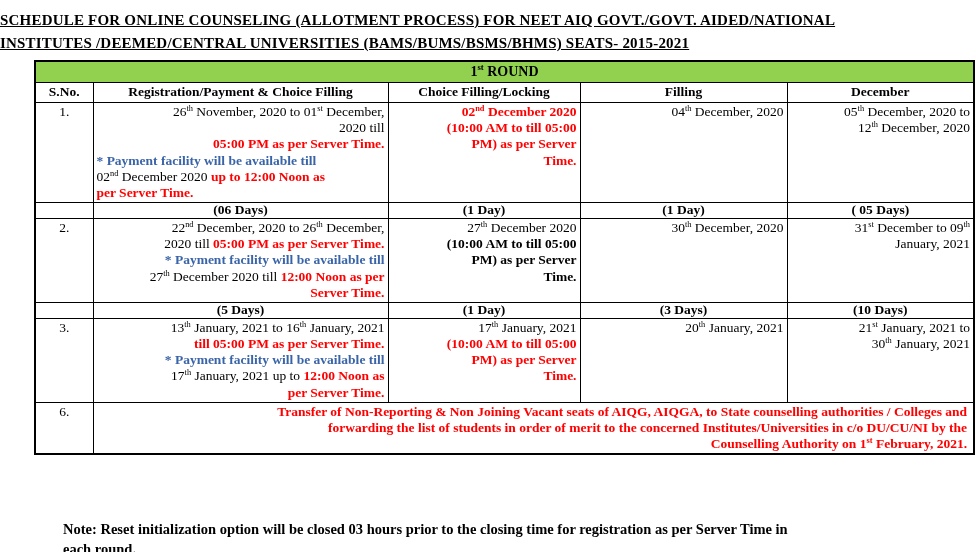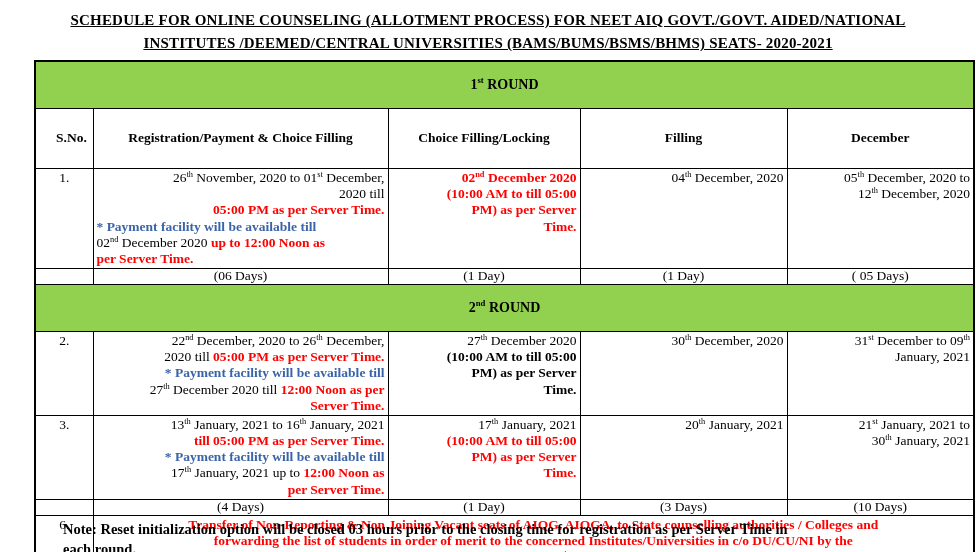--- a/index.html
+++ b/index.html
@@ -1,65 +1,65 @@
 <!DOCTYPE html>
 <html style="--green: #92D050; --red: #FF0000; --blue: #3A64A8;"><head>
 <meta charset="utf-8">
 <style>
   html,body{margin:0;padding:0;}
   body{
     width:976px;height:552px;position:relative;background:#ffffff;
     font-family:"Liberation Serif","DejaVu Serif",serif;color:#000;overflow:hidden;
   }
   .title{
-    position:absolute;top:9px;left:0;width:100%;text-align:center;
+    position:absolute;top:9px;left:0;width:100%;text-align:left;
     font-weight:bold;font-size:15px;line-height:1.55;letter-spacing:.2px;
   }
   .title .tl{text-decoration:underline;}
   table.sched{
     position:absolute;top:60px;left:34px;width:939px;
     border-collapse:collapse;table-layout:fixed;border:2px solid #000;
   }
   .sched td,.sched th{
     border:1px solid #000;padding:1px 3px;font-size:13.5px;
     vertical-align:top;overflow:hidden;line-height:1.2;
   }
   tr.band-row td{
     background:var(--green,#92D050);text-align:center;font-weight:bold;
-    height:18px;font-size:14px;padding:14px 2px;vertical-align:middle;
+    height:18px;font-size:14px;padding:1px 2px;vertical-align:middle;
   }
   tr.head-row th{
-    text-align:center;font-weight:bold;font-size:13.5px;height:19px;vertical-align:middle;padding:20px;
+    text-align:center;font-weight:bold;font-size:13.5px;height:19px;vertical-align:middle;padding:0;
   }
   tr.main td{height:92px;}
   tr.main.r2 td,tr.main.r3 td{height:76px;}
   tr.days td{
-    text-align:center;font-weight:normal;height:14px;padding:0 2px;font-size:13.5px;line-height:1.1;
+    text-align:center;font-weight:bold;height:14px;padding:0 2px;font-size:13.5px;line-height:1.1;
   }
   tr.transfer td{height:44px;font-size:13.5px;}
-  tr.transfer td.txt{text-align:center;font-weight:bold;line-height:1.2;padding:1px 0;}
+  tr.transfer td.txt{text-align:right;font-weight:bold;line-height:1.2;padding:1px 6px;}
   td.sno{text-align:center;}
   .ctr{text-align:right;}
   .lft{text-align:left;}
   .c-k{color:#000;}
   .c-r{color:var(--red,#FF0000);}
   .c-bl{color:var(--blue,#3A64A8);}
   .bd{font-weight:bold;}
   sup{font-size:.62em;vertical-align:super;line-height:0;}
   .note{
     position:absolute;top:519px;left:63px;width:868px;
     font-weight:bold;font-size:14.5px;line-height:1.4;
   }
 </style>
 </head>
 <body>
 
 <div class="title">
   <span class="tl">SCHEDULE FOR ONLINE COUNSELING (ALLOTMENT PROCESS)  FOR NEET AIQ GOVT./GOVT. AIDED/NATIONAL</span><br>
-  <span class="tl">INSTITUTES /DEEMED/CENTRAL UNIVERSITIES (BAMS/BUMS/BSMS/BHMS) SEATS- 2020-2021</span>
+  <span class="tl">INSTITUTES /DEEMED/CENTRAL UNIVERSITIES (BAMS/BUMS/BSMS/BHMS) SEATS- 2015-2021</span>
 </div>
 
 <table class="sched">
   <colgroup>
     <col style="width:58px">
       <col style="width:295px">
       <col style="width:192px">
       <col style="width:207px">
       <col style="width:187px">
   </colgroup>
@@ -86,48 +86,45 @@
     <td class="ctr"><span class="c-k">05<sup>th</sup> December, 2020 to<br>12<sup>th</sup> December, 2020</span></td>
   </tr>
   <tr class="days">
     <td></td>
     <td>(06 Days)</td>
     <td>(1 Day)</td>
     <td>(1 Day)</td>
     <td>( 05 Days)</td>
   </tr>
 
-  <tr class="band-row">
-    <td colspan="5"><span class="c-k bd">2<sup>nd</sup>  ROUND</span></td>
-  </tr>
   <tr class="main r2">
     <td class="sno">2.</td>
     <td>
       <div class="ctr"><span class="c-k">22<sup>nd</sup> December, 2020 to 26<sup>th</sup> December,<br>2020 till </span><span class="c-r bd">05:00 PM as per Server Time.<br></span><span class="c-bl bd">* Payment facility will be available till<br></span><span class="c-k">27<sup>th</sup> December 2020 till </span><span class="c-r bd">12:00 Noon as per<br>Server Time.</span></div>
     </td>
     <td class="ctr"><span class="c-k">27<sup>th</sup> December 2020<br></span><span class="c-k bd">(10:00 AM to till 05:00<br>PM) as per Server<br>Time.</span></td>
     <td class="ctr"><span class="c-k">30<sup>th</sup> December, 2020</span></td>
     <td class="ctr"><span class="c-k">31<sup>st</sup> December to 09<sup>th</sup><br>January, 2021</span></td>
+  </tr>
+  <tr class="days">
+    <td></td>
+    <td>(5 Days)</td>
+    <td>(1 Day)</td>
+    <td>(3 Days)</td>
+    <td>(10 Days)</td>
   </tr>
 
   <tr class="main r3">
     <td class="sno">3.</td>
     <td>
       <div class="ctr"><span class="c-k">13<sup>th</sup> January, 2021 to 16<sup>th</sup> January, 2021<br></span><span class="c-r bd">till 05:00 PM as per Server Time.<br></span><span class="c-bl bd">* Payment facility will be available till<br></span><span class="c-k">17<sup>th</sup> January, 2021 up to </span><span class="c-r bd">12:00 Noon as<br>per Server Time.</span></div>
     </td>
     <td class="ctr"><span class="c-k">17<sup>th</sup> January, 2021<br></span><span class="c-r bd">(10:00 AM to till 05:00<br>PM) as per Server<br>Time.</span></td>
     <td class="ctr"><span class="c-k">20<sup>th</sup> January, 2021</span></td>
     <td class="ctr"><span class="c-k">21<sup>st</sup> January, 2021 to<br>30<sup>th</sup> January, 2021</span></td>
-  </tr>
-  <tr class="days">
-    <td></td>
-    <td>(4 Days)</td>
-    <td>(1 Day)</td>
-    <td>(3 Days)</td>
-    <td>(10 Days)</td>
   </tr>
 
   <tr class="transfer">
     <td class="sno">6.</td>
     <td class="txt" colspan="4"><span class="c-r bd">Transfer of Non-Reporting &amp; Non Joining Vacant seats of AIQG, AIQGA, to State counselling authorities / Colleges and<br>forwarding the list of students in order of merit to the concerned Institutes/Universities in c/o DU/CU/NI by the<br>Counselling Authority on 1<sup>st</sup> February, 2021.</span></td>
   </tr>
 </tbody>
   </table>
 
 <div class="note"><span class="c-k bd">Note: Reset initialization option will be closed 03 hours prior to the closing time for registration as per Server Time in<br>each round.</span></div>

